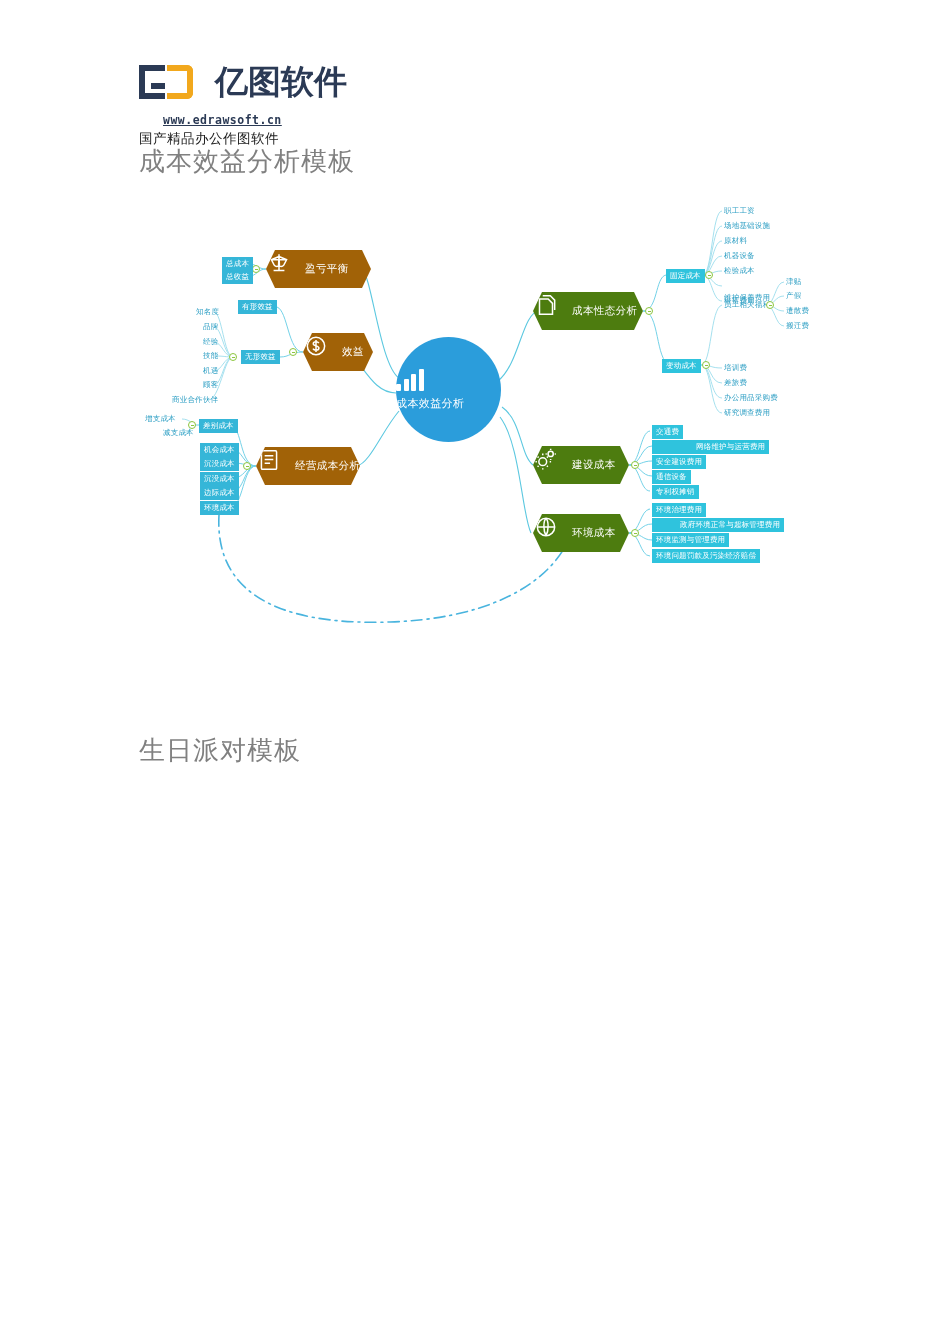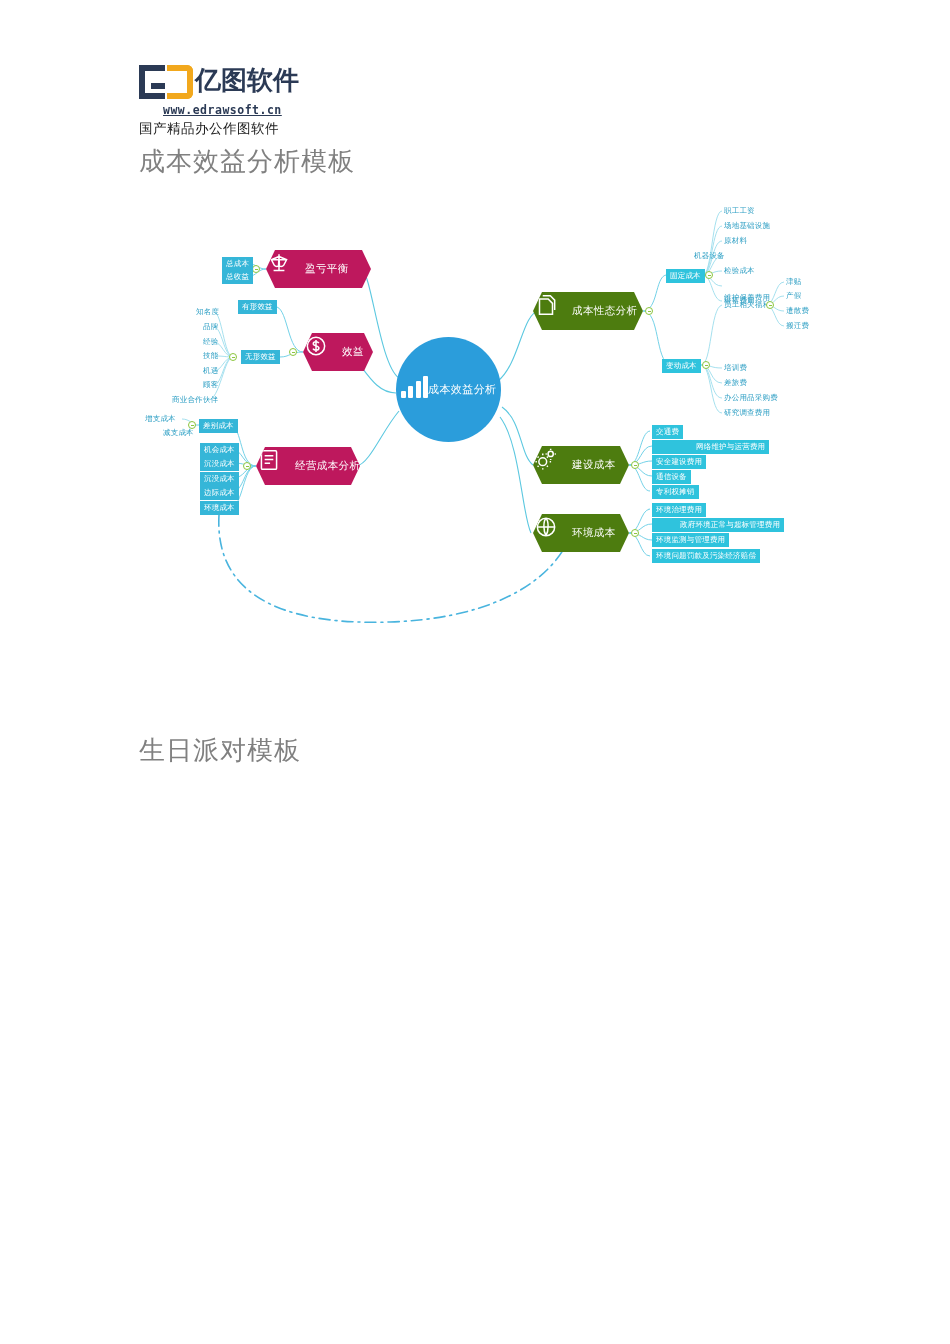--- a/index.html
+++ b/index.html
@@ -8,56 +8,56 @@
 
   
   .logo-wrap{position:absolute;left:139px;top:62px;}
   .logo-row{display:flex;align-items:center;height:40px;}
   .logo-mark{position:relative;width:56px;height:34px;}
   .logo-e{position:absolute;left:0;top:0;width:26px;height:34px;box-sizing:border-box;
           border:6px solid #2b3a55;border-right:none;}
   .logo-e:after{content:"";position:absolute;left:6px;top:12px;width:14px;height:6px;background:#2b3a55;}
   .logo-d{position:absolute;left:28px;top:0;width:26px;height:34px;box-sizing:border-box;
           border:6px solid #f2a81d;border-left:none;border-radius:0 6px 6px 0;}
-  .logo-cn{font-family:Liberation Mono, monospace;font-size:26px;font-weight:bold;
-           color:#2b3a55;letter-spacing:0px;margin-left:0;line-height:34px;}
+  .logo-cn{font-family:Liberation Serif, serif;font-size:33px;font-weight:bold;
+           color:#2b3a55;letter-spacing:0px;margin-left:20px;line-height:34px;}
   .logo-url{font-family:"DejaVu Sans Mono","Liberation Mono",monospace;font-size:11.5px;color:#2b3a55;
-            font-weight:bold;text-decoration:underline;margin-left:24px;margin-top:1px;letter-spacing:.5px;}
+            font-weight:bold;text-decoration:underline;margin-left:24px;margin-top:11px;letter-spacing:.5px;}
   .logo-sub{font-family:"DejaVu Serif","Liberation Serif",serif;font-size:13.5px;color:#1a1a1a;
             margin-left:0px;margin-top:3px;letter-spacing:.5px;}
 
   .doc-title{position:absolute;font-family:"DejaVu Sans","Liberation Sans",sans-serif;
              font-size:26px;color:#808080;letter-spacing:1px;white-space:nowrap;}
   #title-1{left:139px;top:144px;}
   #title-2{left:139px;top:733px;}
 
   
   .canvas{position:absolute;left:0;top:185px;width:950px;height:450px;}
   .canvas svg{position:absolute;left:0;top:0;}
 
   .node{position:absolute;box-sizing:border-box;}
 
   
   .center{left:396px;top:152px;width:105px;height:105px;border-radius:50%;
-          background:#2b9ddb;display:flex;flex-direction:row;align-items:center;
+          background:#2b9ddb;display:flex;flex-direction:column;
           justify-content:center;color:#ffffff;}
   .center .bars{display:flex;align-items:flex-end;height:22px;gap:2.5px;margin-bottom:5px;}
   .center .bars i{display:block;width:5px;background:#ffffff;border-radius:1px;}
   .center .bars i:nth-child(1){height:7px;}
   .center .bars i:nth-child(2){height:12px;}
   .center .bars i:nth-child(3){height:17px;}
   .center .bars i:nth-child(4){height:22px;}
   .center .ctext{font-size:11px;letter-spacing:.4px;}
 
   
   .hex{height:38px;display:flex;align-items:center;color:#ffffff;padding:0 8px 0 8px;
        clip-path:polygon(9px 0,calc(100% - 9px) 0,100% 50%,calc(100% - 9px) 100%,9px 100%,0 50%);}
   .hex .hicon{width:26px;height:26px;margin-right:5px;flex:0 0 auto;}
   .hex .hlabel{font-size:10.5px;letter-spacing:.4px;white-space:nowrap;}
-  .hex.blue{background:#be185d;}
+  .hex.blue{background:#a16207;}
   .hex.cyan{background:#4d7c0f;}
 
   
   .chip{background:#2fc3dd;color:#ffffff;font-size:7.5px;line-height:12px;padding:1px 4px;
         white-space:nowrap;letter-spacing:.2px;}
   .chip.dark{background:#35b6d8;}
 
   
   .leaf{color:#2e9fc4;font-size:7.5px;line-height:11px;white-space:nowrap;letter-spacing:.2px;}
 
@@ -259,21 +259,21 @@
       </span>
       <span class="hlabel">成本性态分析</span>
     </div>
     <div class="tog" style="left:645px;top:122px;"></div>
 
     <div class="node chip" style="left:666px;top:84px;">固定成本</div>
     <div class="tog" style="left:705px;top:86px;"></div>
     <div class="node leaf" style="left:724px;top:20px;">职工工资</div>
     <div class="node leaf" style="left:724px;top:35px;">场地基础设施</div>
     <div class="node leaf" style="left:724px;top:50px;">原材料</div>
-    <div class="node leaf" style="left:694px;top:65px;">机器设备</div>
+    <div class="node leaf" style="left:724px;top:65px;">机器设备</div>
     <div class="node leaf" style="left:724px;top:80px;">检验成本</div>
     <div class="node leaf" style="left:724px;top:107px;">维护保养费用</div>
     <div class="node leaf" style="left:724px;top:110px;">租赁费用</div>
 
     <div class="node chip" style="left:662px;top:174px;">变动成本</div>
     <div class="tog" style="left:702px;top:176px;"></div>
     <div class="node leaf" style="left:724px;top:114px;">员工相关福利</div>
     <div class="tog" style="left:766px;top:116px;"></div>
     <div class="node leaf" style="left:786px;top:91px;">津贴</div>
     <div class="node leaf" style="left:786px;top:105px;">产假</div>

